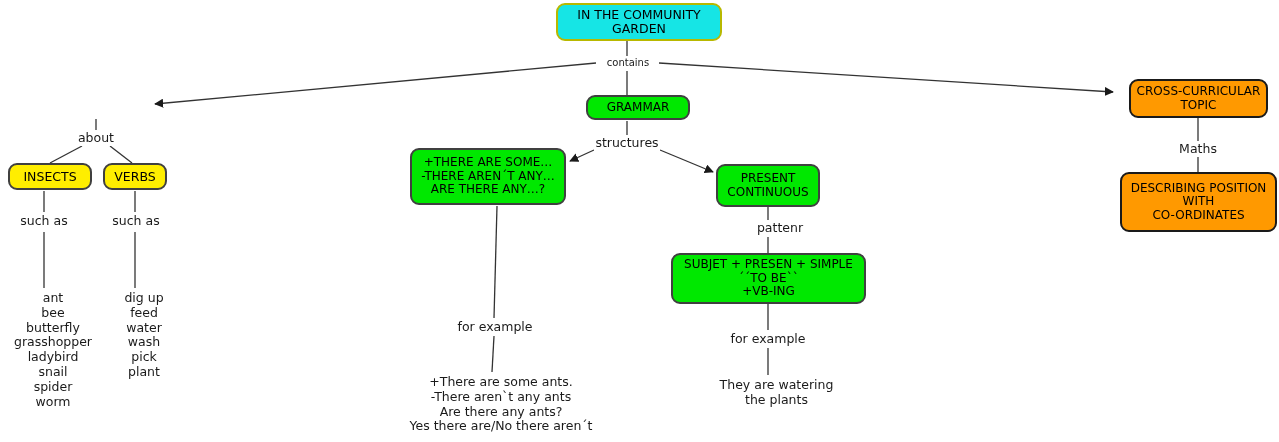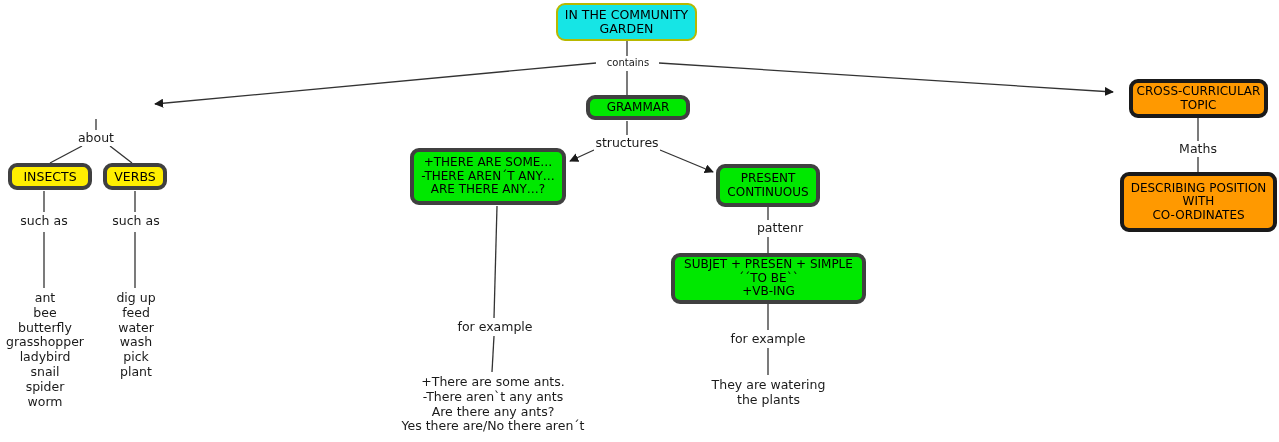--- a/index.html
+++ b/index.html
@@ -23,42 +23,42 @@
     height: 442px;
     pointer-events: none;
   }
   .node {
     position: absolute;
     box-sizing: border-box;
     display: flex;
     align-items: center;
     justify-content: center;
     text-align: center;
-    border: 4px solid #404040;
+    border: 2px solid #404040;
     border-radius: 9px;
     color: #000000;
     line-height: 1.12;
     white-space: pre-line;
     z-index: 2;
   }
   .node.cyan  { background: #16e5e5; border-color: #b8b800; border-width: 2px; }
   .node.yellow{ background: #ffee00; }
   .node.green { background: #00e800; }
   .node.orange{ background: #ff9900; border-color: #1a1a1a; }
 
   .lbl {
     position: absolute;
     color: #1a1a1a;
     white-space: pre-line;
     text-align: center;
     line-height: 1.18;
     z-index: 3;
     background: #ffffff;
   }
-  .lbl.plain { background: transparent; }
+  .lbl.plain { background: transparent; padding-left: 8px; }
 </style>
 </head>
 <body>
 
 <div id="canvas">
 
   <svg class="edges" viewBox="0 0 1279 442">
     <defs>
       <marker id="arrow" viewBox="0 0 10 10" refX="9" refY="5" markerWidth="7" markerHeight="7" orient="auto-start-reverse">
         <path d="M 0 0 L 10 5 L 0 10 z" fill="#1a1a1a"></path>
@@ -96,21 +96,21 @@
     <line x1="768" y1="200" x2="768" y2="220" stroke="#333333" stroke-width="1.3"></line>
     <line x1="768" y1="237" x2="768" y2="253" stroke="#333333" stroke-width="1.3"></line>
 
     <line x1="768" y1="304" x2="768" y2="330" stroke="#333333" stroke-width="1.3"></line>
     <line x1="768" y1="348" x2="768" y2="375" stroke="#333333" stroke-width="1.3"></line>
 
     <line x1="1198" y1="118" x2="1198" y2="141" stroke="#333333" stroke-width="1.3"></line>
     <line x1="1198" y1="157" x2="1198" y2="172" stroke="#333333" stroke-width="1.3"></line>
   </svg>
 
-  <div class="node cyan" style="left:556px; top:3px; width:141px; height:38px; font-size:12.5px;">IN THE COMMUNITY
+  <div class="node cyan" style="left:556px; top:3px; width:166px; height:38px; font-size:12.5px;">IN THE COMMUNITY
 GARDEN</div>
 
 
   <div class="node yellow" style="left:8px; top:163px; width:84px; height:27px; font-size:12.5px;">INSECTS</div>
 
   <div class="node yellow" style="left:103px; top:163px; width:64px; height:27px; font-size:12.5px;">VERBS</div>
 
   <div class="node green" style="left:586px; top:95px; width:104px; height:25px; font-size:12px;">GRAMMAR</div>
 
   <div class="node green" style="left:410px; top:148px; width:156px; height:57px; font-size:12px;">+THERE ARE SOME…

